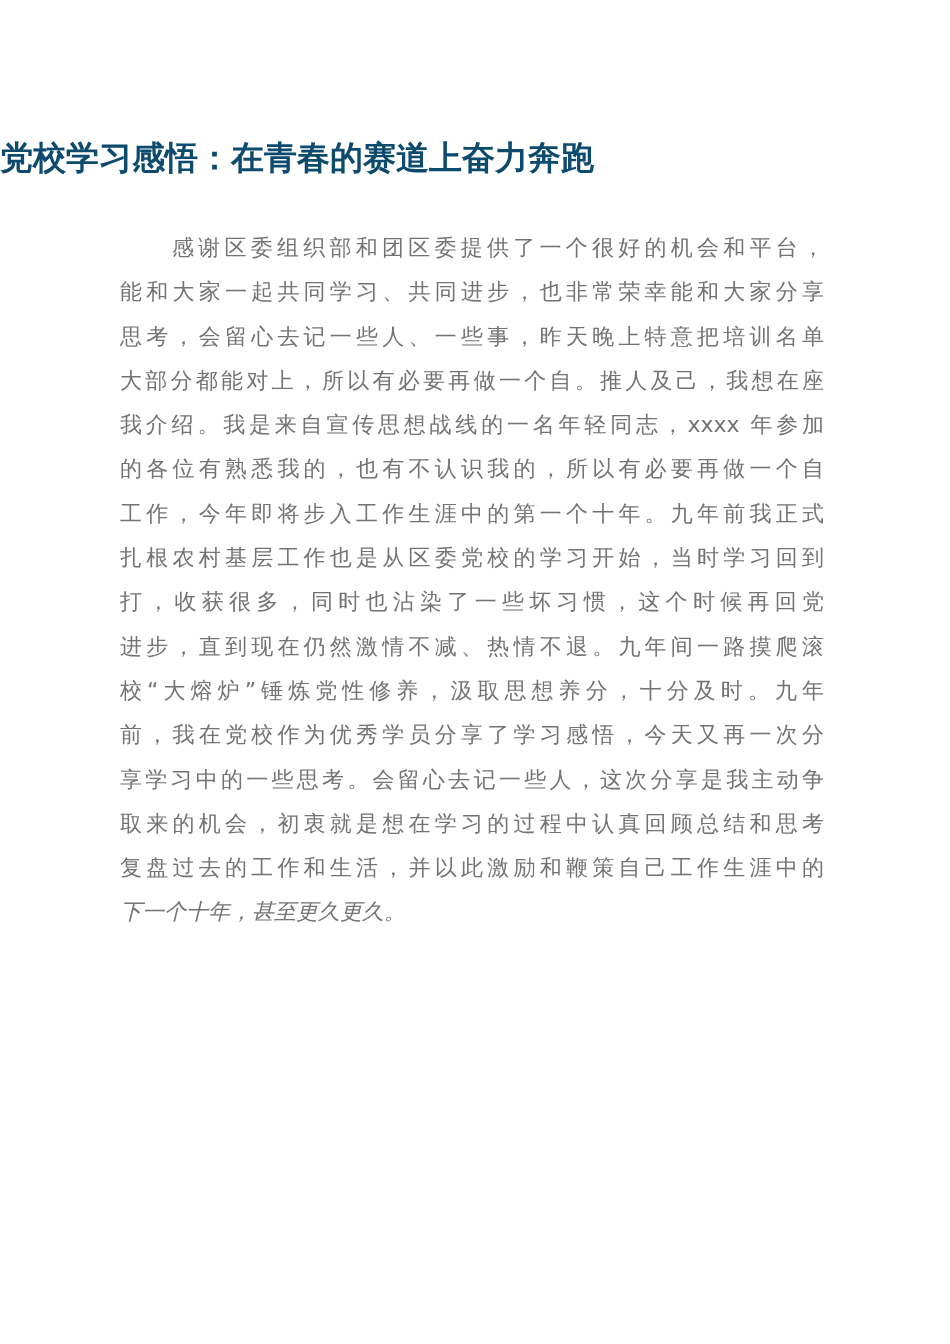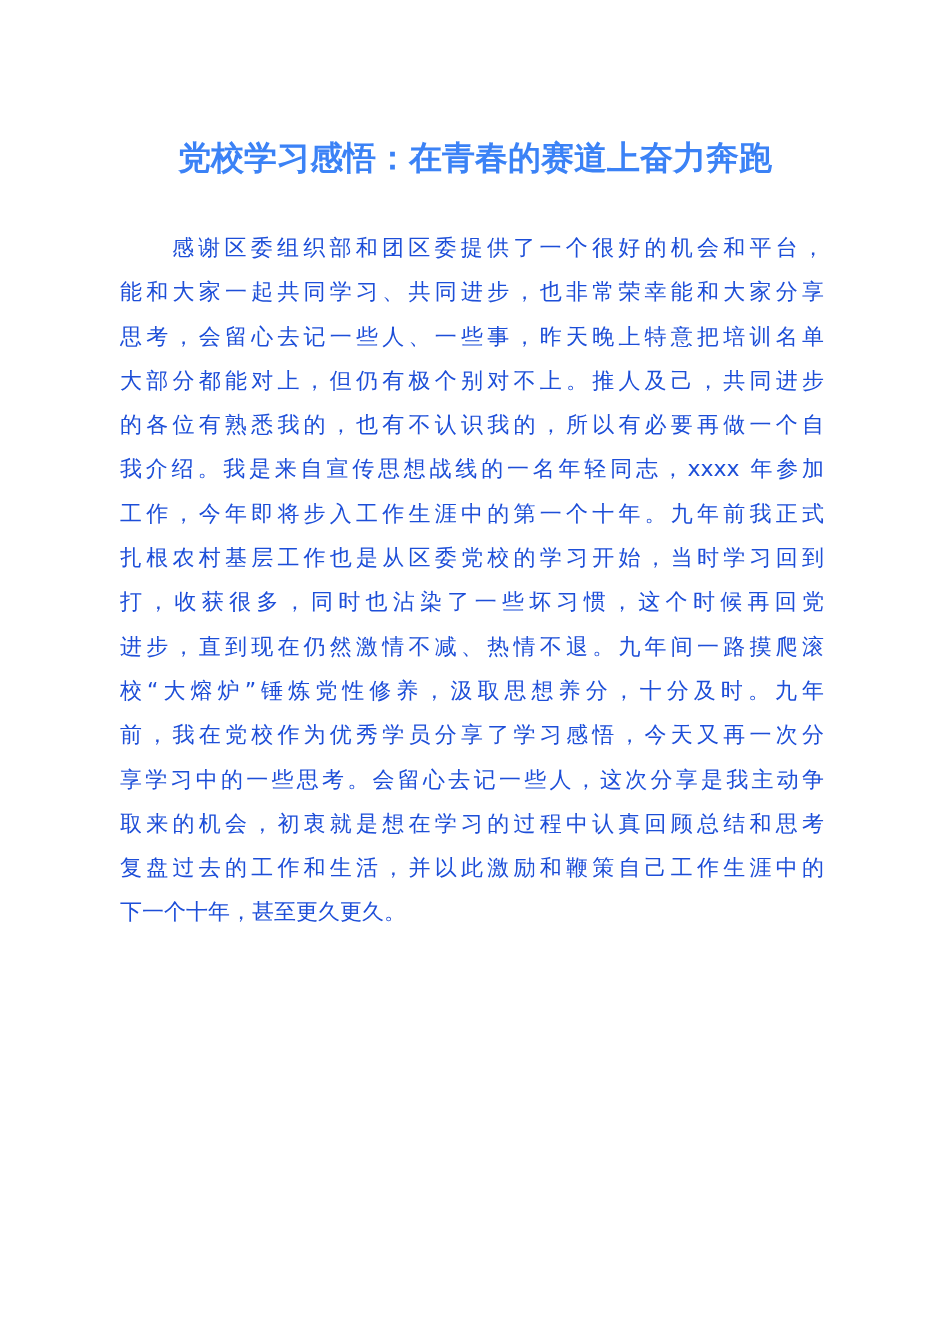--- a/index.html
+++ b/index.html
@@ -21,68 +21,69 @@
       top: 0;
       width: 950px;
       height: 1344px;
       background: #ffffff;
     }
     .title {
       position: absolute;
       left: 0;
       top: 136px;
       width: 950px;
-      text-align: center;
+      text-align: left;
       font-family: "DejaVu Serif", "Liberation Serif", serif;
       font-weight: bold;
       font-size: 33px;
       line-height: 44px;
       letter-spacing: 0px;
-      color: #3b82f6;
+      color: #0c4a6e;
       margin: 0;
     }
     .body {
       position: absolute;
       left: 120px;
       top: 226px;
       width: 704px;
     }
     .line {
       display: block;
       height: 44.3px;
       line-height: 44.3px;
       font-size: 22px;
       white-space: nowrap;
       text-align: justify;
       text-align-last: justify;
       font-family: "DejaVu Sans", "Liberation Sans", sans-serif;
       font-weight: normal;
-      color: #1d4ed8;
+      color: #737373;
     }
     .line.indent {
       padding-left: 52px;
     }
     .line.last {
       text-align-last: left;
+      font-style: italic;
     }
   </style>
 </head>
 <body>
 
 <div class="page">
   <h1 class="title">党校学习感悟：在青春的赛道上奋力奔跑</h1>
 
   <div class="body">
     <div class="paragraph">
       <span class="line indent">感谢区委组织部和团区委提供了一个很好的机会和平台，</span>
       <span class="line">能和大家一起共同学习、共同进步，也非常荣幸能和大家分享</span>
       <span class="line">思考，会留心去记一些人、一些事，昨天晚上特意把培训名单</span>
-      <span class="line">大部分都能对上，但仍有极个别对不上。推人及己，共同进步</span>
+      <span class="line">大部分都能对上，所以有必要再做一个自。推人及己，我想在座</span>
+      <span class="line">我介绍。我是来自宣传思想战线的一名年轻同志，xxxx 年参加</span>
       <span class="line">的各位有熟悉我的，也有不认识我的，所以有必要再做一个自</span>
-      <span class="line">我介绍。我是来自宣传思想战线的一名年轻同志，xxxx 年参加</span>
       <span class="line">工作，今年即将步入工作生涯中的第一个十年。九年前我正式</span>
       <span class="line">扎根农村基层工作也是从区委党校的学习开始，当时学习回到</span>
       <span class="line">打，收获很多，同时也沾染了一些坏习惯，这个时候再回党</span>
       <span class="line">进步，直到现在仍然激情不减、热情不退。九年间一路摸爬滚</span>
       <span class="line">校“大熔炉”锤炼党性修养，汲取思想养分，十分及时。九年</span>
       <span class="line">前，我在党校作为优秀学员分享了学习感悟，今天又再一次分</span>
       <span class="line">享学习中的一些思考。会留心去记一些人，这次分享是我主动争</span>
       <span class="line">取来的机会，初衷就是想在学习的过程中认真回顾总结和思考</span>
       <span class="line">复盘过去的工作和生活，并以此激励和鞭策自己工作生涯中的</span>
       <span class="line last">下一个十年，甚至更久更久。</span>

